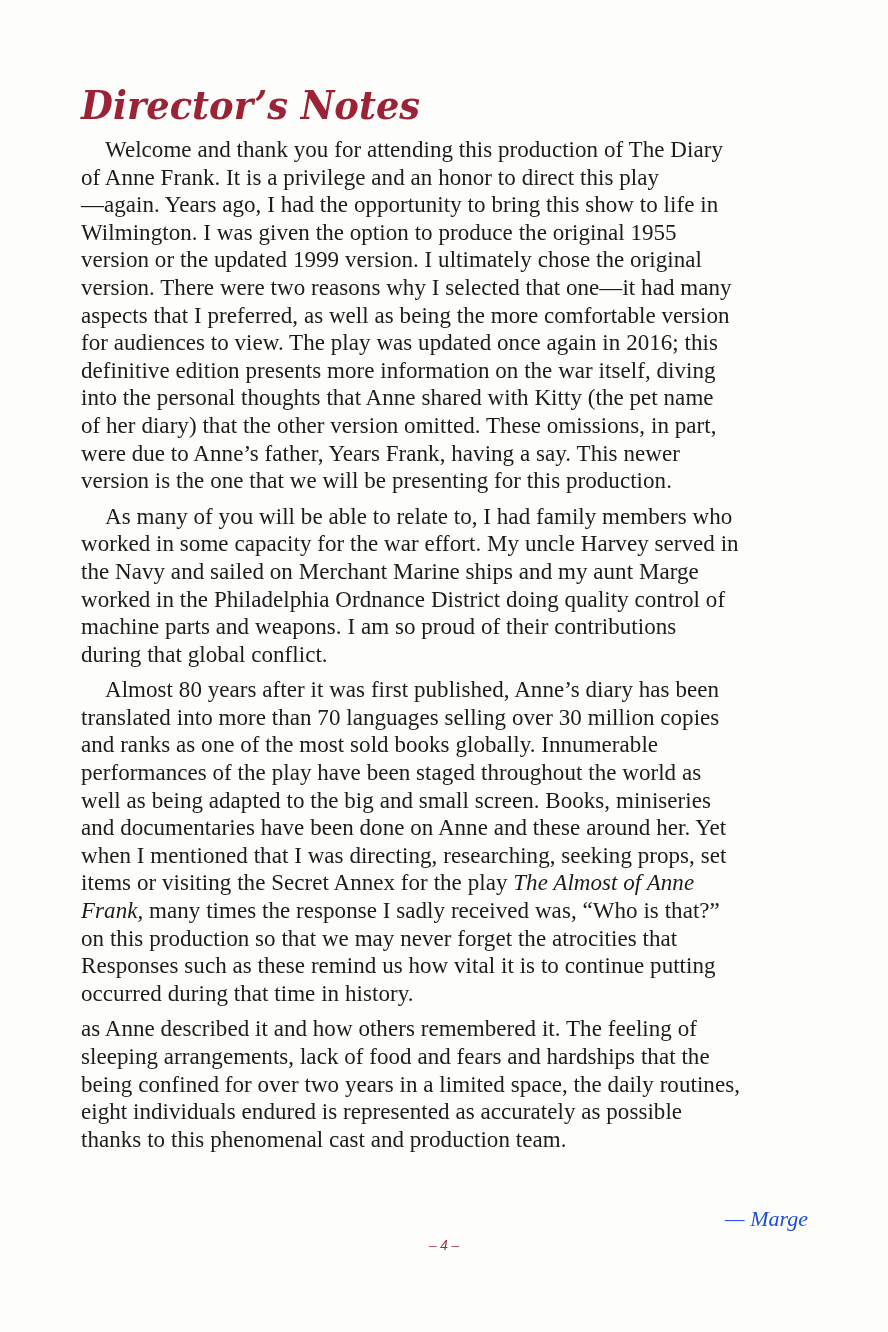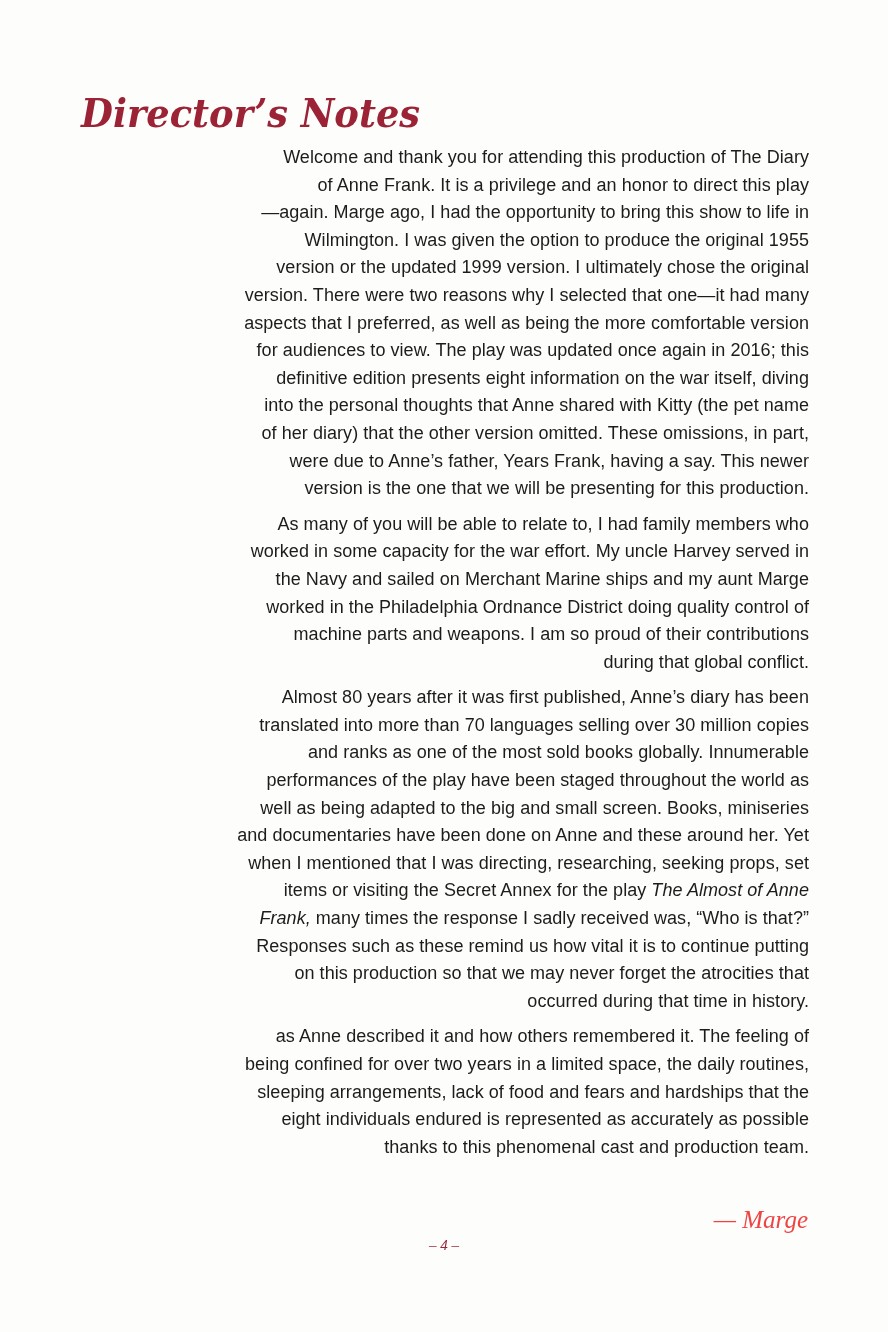--- a/index.html
+++ b/index.html
@@ -11,62 +11,61 @@
       width: 888px;
       height: 1332px;
       position: relative;
       overflow: hidden;
       font-family: "DejaVu Serif", "Liberation Serif", serif;
       color: #1c1c1c;
     }
     .page {
       position: absolute;
       left: 81px;
-      top: 88px;
+      top: 80px;
       width: 728px;
     }
     .title {
       font-family: "DejaVu Serif", "Liberation Serif", serif;
       font-style: italic;
       font-weight: bold;
       color: #9b2335;
       font-size: 40px;
       line-height: 50px;
       margin: 0 0 6px 0;
       letter-spacing: 0px;
       transform: scaleX(0.92);
       transform-origin: left center;
     }
     .para {
-      font-family: Liberation Sans, sans-serif;
-      font-size: 18px;
+      font-family: Liberation Serif, serif;
+      font-size: 23px;
       line-height: 27.6px;
       margin: 0 0 8px 0;
       text-indent: 24px;
       letter-spacing: 0.05px;
       white-space: normal;
-      text-align: right;
     }
     .para .line {
       display: block;
       white-space: nowrap;
     }
     .para .line.first {
       padding-left: 24px;
     }
     .para { text-indent: 0; }
     em { font-style: italic; }
     .signature {
       position: absolute;
       right: 80px;
       top: 1206px;
       font-family: "Liberation Serif", "DejaVu Serif", serif;
       font-style: italic;
-      font-size: 25px;
-      color: #ef4444;
+      font-size: 22px;
+      color: #1d4ed8;
     }
     .page-number {
       position: absolute;
       left: 0;
       width: 888px;
       top: 1237px;
       text-align: center;
       font-family: "Liberation Serif", "DejaVu Serif", serif;
       font-style: italic;
       font-size: 15px;
@@ -75,27 +74,27 @@
   </style>
 </head>
 <body>
 
 <div class="page">
   <h1 class="title">Director’s Notes</h1>
 
   <div class="para">
     <span class="line first">Welcome and thank you for attending this production of The Diary</span>
     <span class="line">of Anne Frank. It is a privilege and an honor to direct this play</span>
-    <span class="line">—again. Marge ago, I had the opportunity to bring this show to life in</span>
+    <span class="line">—again. Years ago, I had the opportunity to bring this show to life in</span>
     <span class="line">Wilmington. I was given the option to produce the original 1955</span>
     <span class="line">version or the updated 1999 version. I ultimately chose the original</span>
     <span class="line">version. There were two reasons why I selected that one—it had many</span>
     <span class="line">aspects that I preferred, as well as being the more comfortable version</span>
     <span class="line">for audiences to view. The play was updated once again in 2016; this</span>
-    <span class="line">definitive edition presents eight information on the war itself, diving</span>
+    <span class="line">definitive edition presents more information on the war itself, diving</span>
     <span class="line">into the personal thoughts that Anne shared with Kitty (the pet name</span>
     <span class="line">of her diary) that the other version omitted. These omissions, in part,</span>
     <span class="line">were due to Anne’s father, Years Frank, having a say. This newer</span>
     <span class="line">version is the one that we will be presenting for this production.</span>
   </div>
 
   <div class="para">
     <span class="line first">As many of you will be able to relate to, I had family members who</span>
     <span class="line">worked in some capacity for the war effort. My uncle Harvey served in</span>
     <span class="line">the Navy and sailed on Merchant Marine ships and my aunt Marge</span>
@@ -107,28 +106,28 @@
   <div class="para">
     <span class="line first">Almost 80 years after it was first published, Anne’s diary has been</span>
     <span class="line">translated into more than 70 languages selling over 30 million copies</span>
     <span class="line">and ranks as one of the most sold books globally. Innumerable</span>
     <span class="line">performances of the play have been staged throughout the world as</span>
     <span class="line">well as being adapted to the big and small screen. Books, miniseries</span>
     <span class="line">and documentaries have been done on Anne and these around her. Yet</span>
     <span class="line">when I mentioned that I was directing, researching, seeking props, set</span>
     <span class="line"><span>items or visiting the Secret Annex for the play </span><em>The Almost of Anne</em></span>
     <span class="line"><em>Frank,</em><span> many times the response I sadly received was, “Who is that?”</span></span>
+    <span class="line">on this production so that we may never forget the atrocities that</span>
     <span class="line">Responses such as these remind us how vital it is to continue putting</span>
-    <span class="line">on this production so that we may never forget the atrocities that</span>
     <span class="line">occurred during that time in history.</span>
   </div>
 
   <div class="para">
     <span class="line">as Anne described it and how others remembered it. The feeling of</span>
+    <span class="line">sleeping arrangements, lack of food and fears and hardships that the</span>
     <span class="line">being confined for over two years in a limited space, the daily routines,</span>
-    <span class="line">sleeping arrangements, lack of food and fears and hardships that the</span>
     <span class="line">eight individuals endured is represented as accurately as possible</span>
     <span class="line">thanks to this phenomenal cast and production team.</span>
   </div>
 </div>
 
 <div class="signature">— Marge</div>
 <div class="page-number">– 4 –</div>
 
 </body></html>

